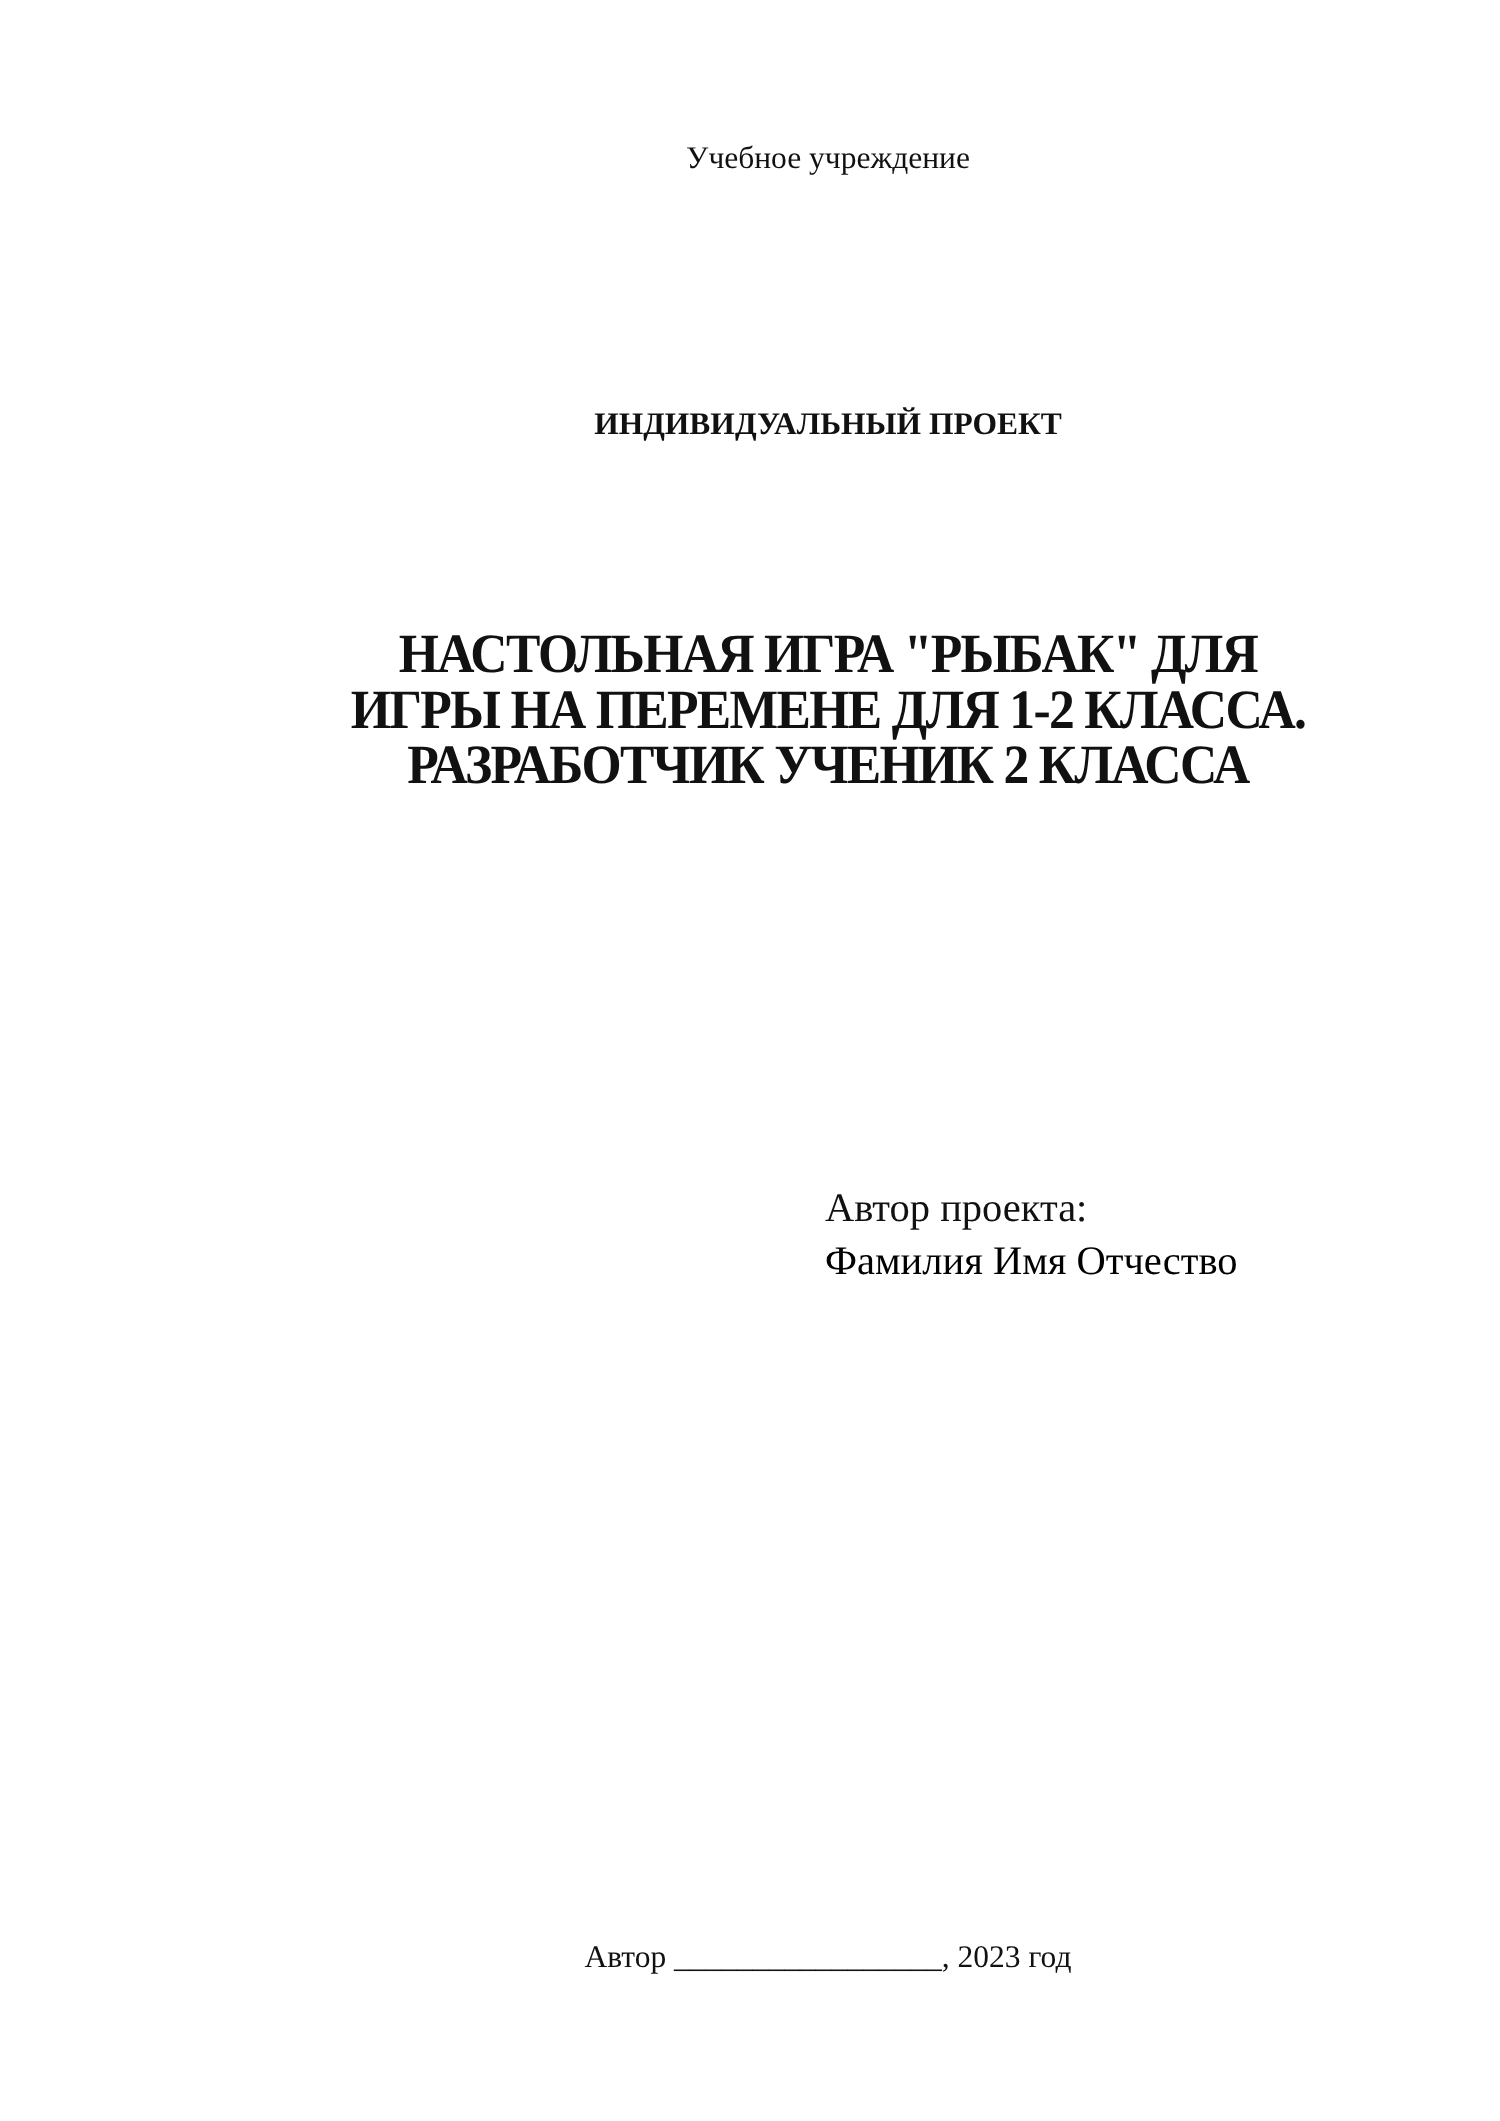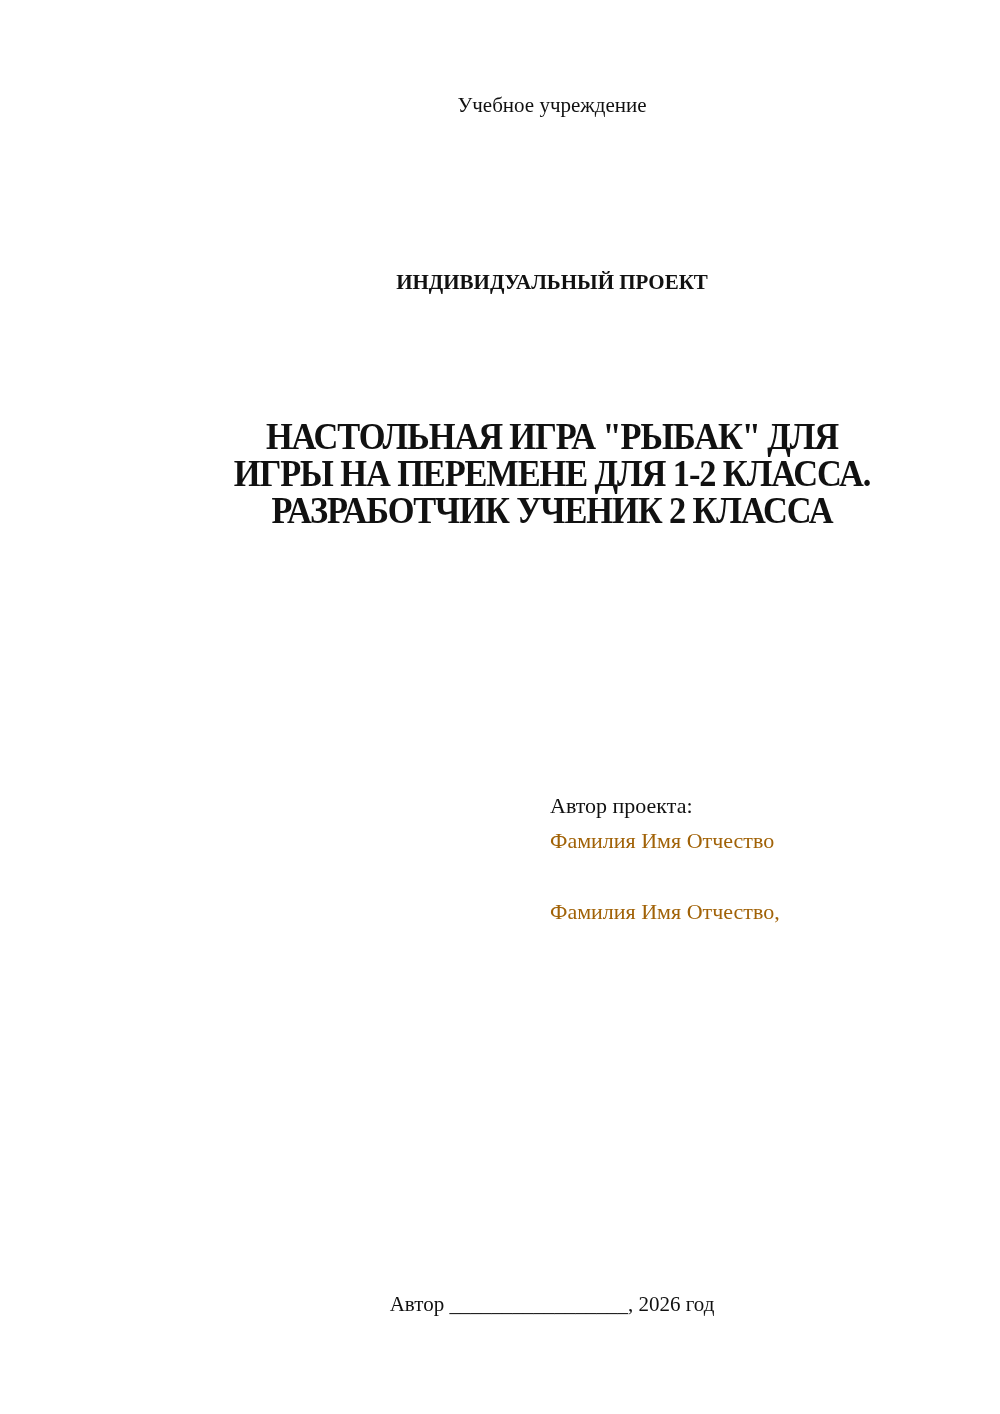--- a/index.html
+++ b/index.html
@@ -52,25 +52,25 @@
       line-height: 37px;
       letter-spacing: -1.2px;
       transform: scaleX(0.93);
       transform-origin: 536px 0;
     }
     .title .line { display: block; white-space: nowrap; }
     .people {
       position: absolute;
       left: 534px;
       top: 788px;
-      font-size: 22px;
+      font-size: 27px;
       line-height: 35px;
     }
     .people .label { color: #111111; display: block; white-space: nowrap; }
-    .people .value { color: #a16207; display: block; white-space: nowrap; }
+    .people .value { color: #000000; display: block; white-space: nowrap; }
     .people .gap { height: 36px; }
     .footer {
       position: absolute;
       top: 1290px;
       left: 0;
       width: 1072px;
       text-align: center;
       font-size: 21px;
       line-height: 28px;
       white-space: nowrap;
@@ -88,21 +88,20 @@
   <div class="title">
     <span class="line">НАСТОЛЬНАЯ ИГРА "РЫБАК" ДЛЯ</span>
     <span class="line">ИГРЫ НА ПЕРЕМЕНЕ ДЛЯ 1-2 КЛАССА.</span>
     <span class="line">РАЗРАБОТЧИК УЧЕНИК 2 КЛАССА</span>
   </div>
 
   <div class="people">
     <span class="label">Автор проекта:</span>
     <span class="value">Фамилия Имя Отчество</span>
     <div class="gap"></div>
-    <span class="value">Фамилия Имя Отчество,</span>
   </div>
 
   <div class="footer">
     <span>Автор</span>
-    <span>_________________</span><span>, 2026 год</span>
+    <span>_________________</span><span>, 2023 год</span>
   </div>
 
 </div>
 
 </body></html>

